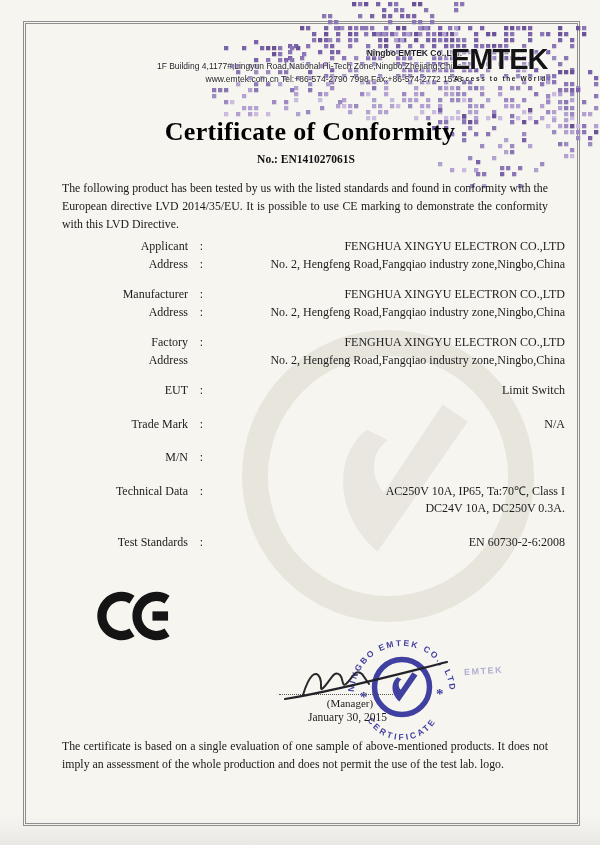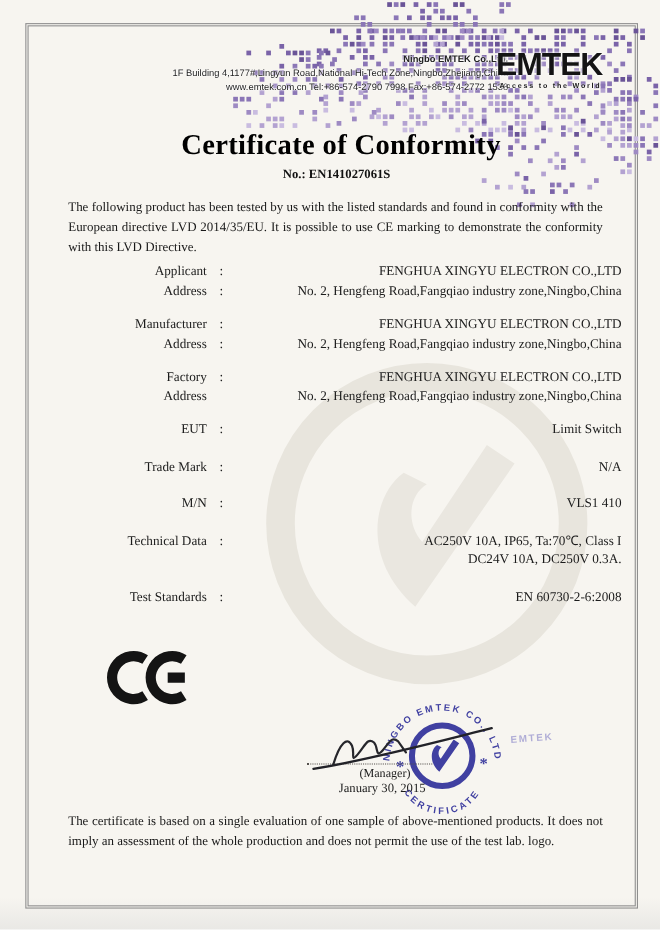--- a/index.html
+++ b/index.html
@@ -686,21 +686,20 @@
     <span class="fvalue">Limit Switch</span>
   </div>
   <div class="frow gap16">
     <span class="flabel">Trade Mark</span>
     <span class="fcolon">:</span>
     <span class="fvalue">N/A</span>
   </div>
   <div class="frow gap16">
     <span class="flabel">M/N</span>
     <span class="fcolon">:</span>
-    <span class="fvalue">VLS1 410</span>
   </div>
   <div class="gap16">
     <div class="frow">
       <span class="flabel">Technical Data</span>
       <span class="fcolon">:</span>
       <span class="fvalue">AC250V 10A, IP65, Ta:70℃, Class I</span>
     </div>
     <div class="frow">
       <span class="flabel"></span>
       <span class="fcolon"></span>

